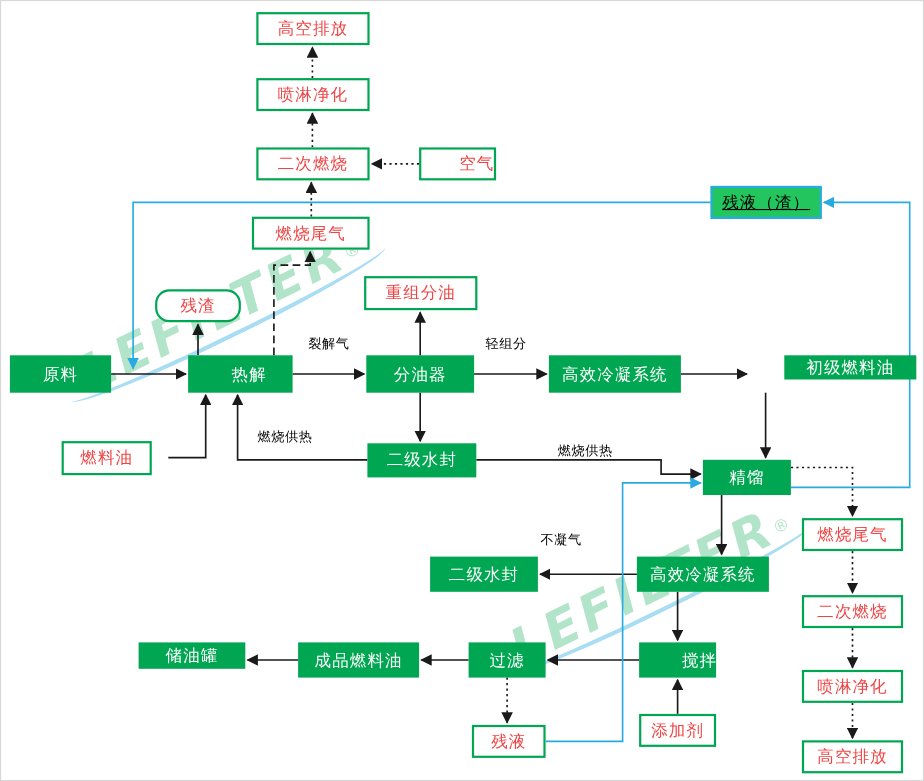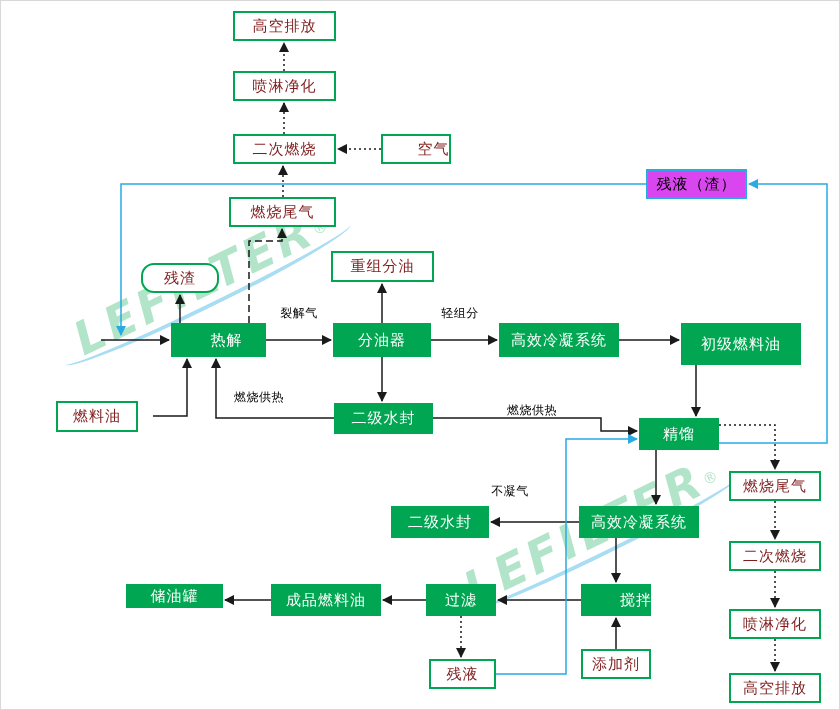--- a/index.html
+++ b/index.html
@@ -10,22 +10,22 @@
     border:1px solid #d8d8d8;
     box-sizing:border-box;
     overflow:hidden;
   }
   #edges-layer{position:absolute;left:0;top:0;z-index:2;}
   .node{
     position:absolute;display:flex;align-items:center;justify-content:center;
     box-sizing:border-box;font-size:15px;letter-spacing:1px;white-space:nowrap;z-index:3;
   }
   .node.solid{background:var(--green,#00a651);color:#fff;}
-  .node.outline{background:#fff;border:2px solid var(--green,#00a651);color:#7f1d1d;}
-  .node.outline-blue{background:#d946ef;border:2px solid var(--blue,#29abe2);color:#000;}
+  .node.outline{background:#fff;border:2px solid var(--green,#00a651);color:#ef4444;}
+  .node.outline-blue{background:#22c55e;border:2px solid var(--blue,#29abe2);color:#000;text-decoration:underline;}
   .edge-label{
     position:absolute;transform:translate(-50%,-50%);
     font-size:12px;color:#000;z-index:4;letter-spacing:.5px;white-space:nowrap;
   }
   .watermark{
     position:absolute;z-index:1;text-align:center;pointer-events:none;
   }
   .wm-text{
     display:inline-block;font-size:46px;font-weight:bold;font-style:italic;
     letter-spacing:4px;color:var(--wmgreen,rgba(0,166,81,.30));
@@ -86,24 +86,25 @@
       <polyline points="774,638 774,670" fill="none" stroke="#1a1a1a" stroke-width="1.5" stroke-dasharray="2 3" marker-end="url(#ah-black)"></polyline>
     </svg>
     <div class="node outline" style="left: 232px; top: 10px; width: 103px; height: 30px;">高空排放</div>
     <div class="node outline" style="left: 232px; top: 70px; width: 103px; height: 30px;">喷淋净化</div>
     <div class="node outline" style="left: 232px; top: 133px; width: 103px; height: 30px;">二次燃烧</div>
     <div class="node outline" style="left: 380px; top: 133px; width: 70px; height: 30px; padding-left: 35px;">空气</div>
     <div class="node outline" style="left: 228px; top: 196px; width: 107px; height: 30px;">燃烧尾气</div>
     <div class="node outline" style="left: 140px; top: 262px; width: 78px; height: 30px; border-radius: 13px;">残渣</div>
     <div class="node outline" style="left: 330px; top: 250px; width: 103px; height: 31px;">重组分油</div>
     <div class="node outline-blue" style="left: 645px; top: 168px; width: 101px; height: 30px;">残液（渣）</div>
+    <div class="node solid" style="left: 8px; top: 322px; width: 92px; height: 34px;">原料</div>
     <div class="node solid" style="left: 170px; top: 322px; width: 95px; height: 34px; padding-left: 16px;">热解</div>
     <div class="node solid" style="left: 332px; top: 322px; width: 98px; height: 34px;">分油器</div>
     <div class="node solid" style="left: 498px; top: 322px; width: 120px; height: 34px;">高效冷凝系统</div>
-    <div class="node solid" style="left: 680px; top: 322px; width: 120px; height: 42px;">初级燃料油</div>
+    <div class="node solid" style="left: 712px; top: 322px; width: 120px; height: 22px;">初级燃料油</div>
     <div class="node outline" style="left: 55px; top: 400px; width: 82px; height: 31px;">燃料油</div>
     <div class="node solid" style="left: 333px; top: 402px; width: 99px; height: 31px;">二级水封</div>
     <div class="node solid" style="left: 638px; top: 417px; width: 80px; height: 32px;">精馏</div>
     <div class="node outline" style="left: 728px; top: 470px; width: 92px; height: 30px;">燃烧尾气</div>
     <div class="node outline" style="left: 728px; top: 540px; width: 92px; height: 30px;">二次燃烧</div>
     <div class="node outline" style="left: 728px; top: 608px; width: 92px; height: 30px;">喷淋净化</div>
     <div class="node outline" style="left: 728px; top: 672px; width: 92px; height: 30px;">高空排放</div>
     <div class="node solid" style="left: 390px; top: 505px; width: 98px; height: 32px;">二级水封</div>
     <div class="node solid" style="left: 578px; top: 505px; width: 120px; height: 32px;">高效冷凝系统</div>
     <div class="node solid" style="left: 580px; top: 583px; width: 70px; height: 32px; padding-left: 40px;">搅拌</div>

